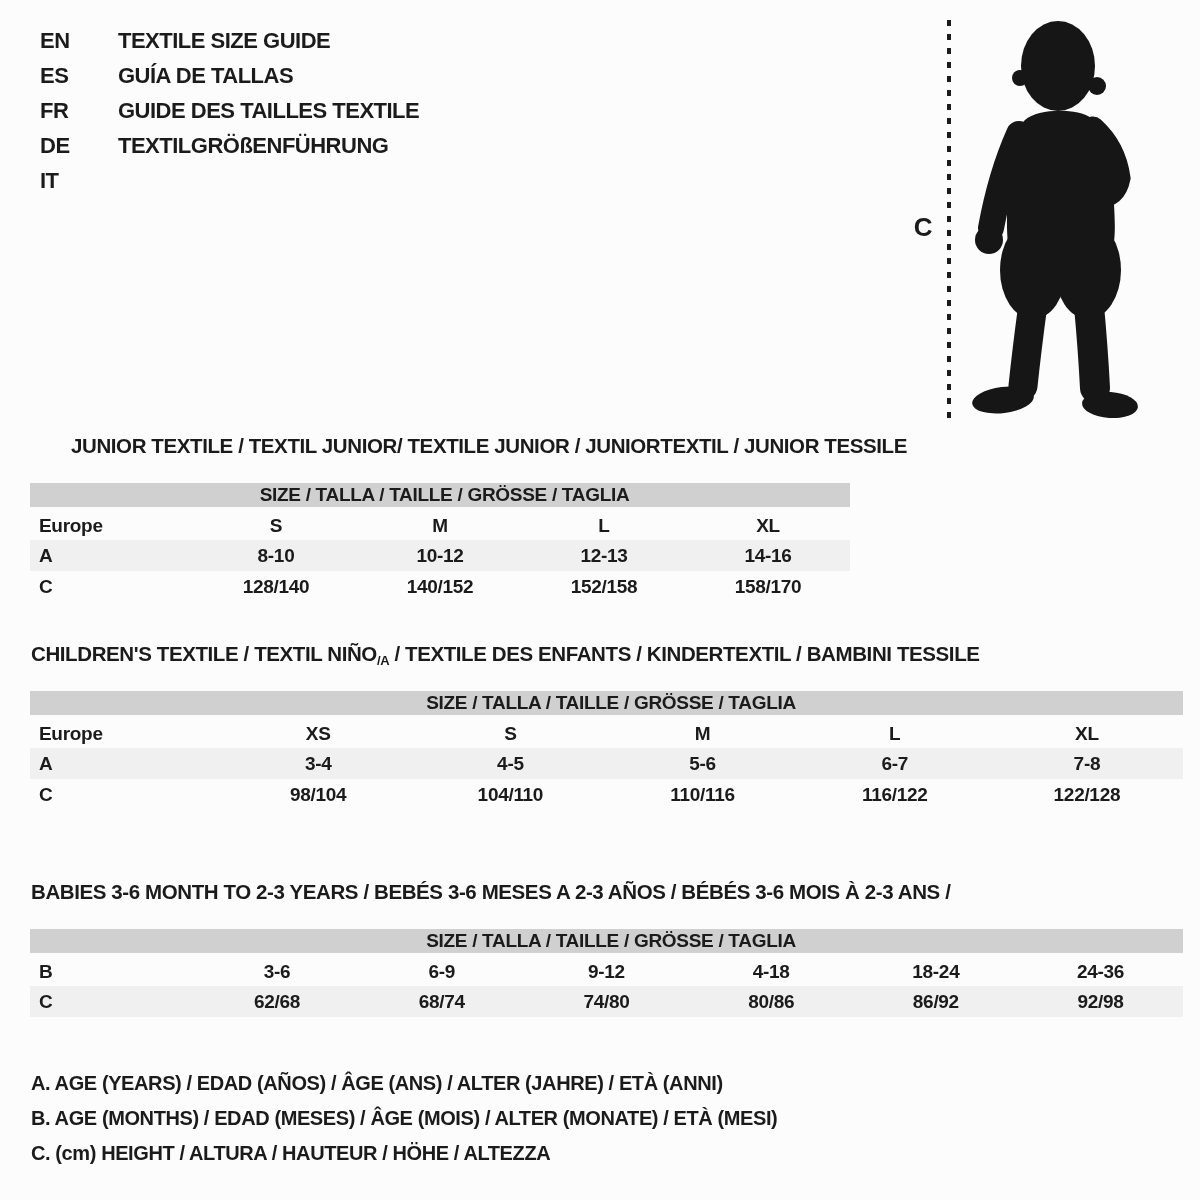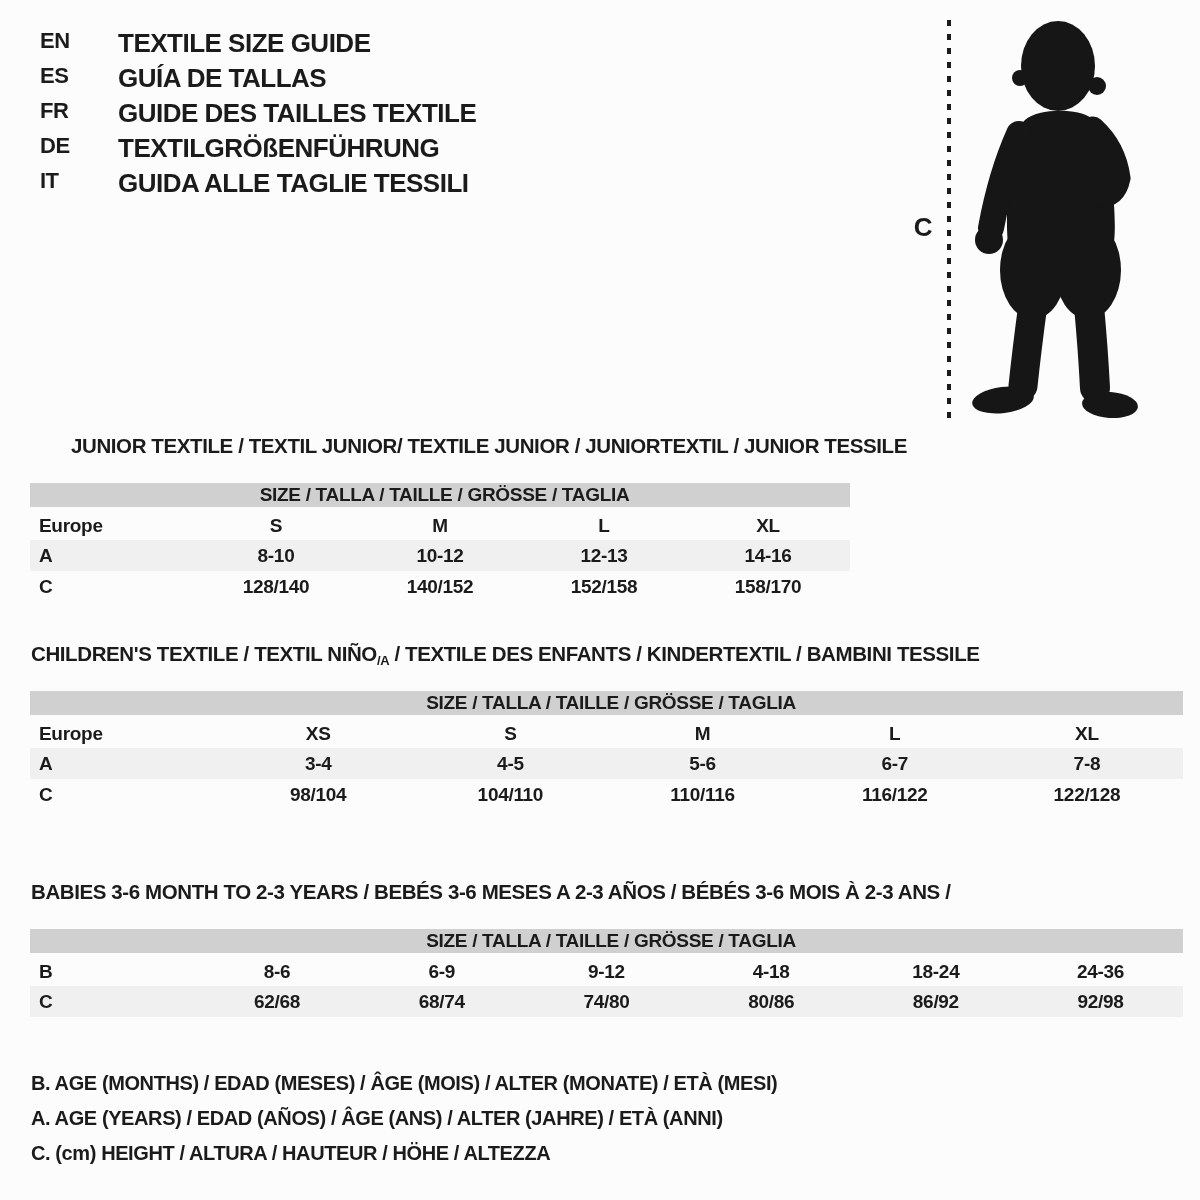--- a/index.html
+++ b/index.html
@@ -15,21 +15,21 @@
     width:1200px;height:1200px;
     background:var(--background);
     font-family:"Liberation Sans","DejaVu Sans",sans-serif;
     color:var(--text);
     overflow:hidden;
   }
   
   .lang-block{position:absolute;left:40px;top:28px;}
   .lang-row{display:flex;height:35px;}
   .lang-code{width:78px;font-weight:bold;font-size:22px;letter-spacing:-0.5px;}
-  .lang-label{font-weight:bold;font-size:26px;letter-spacing:-0.5px;}
+  .lang-label{font-weight:bold;font-size:22px;letter-spacing:-0.5px;}
   
   .figure{position:absolute;left:900px;top:0;width:260px;height:440px;}
   .dash-line{
     position:absolute;left:47px;top:20px;width:4px;height:398px;
     background:repeating-linear-gradient(to bottom,var(--text) 0 6px,transparent 6px 14px);
   }
   .figure-label{
     position:absolute;left:8px;top:212px;width:30px;
     font-weight:bold;font-size:26px;text-align:center;letter-spacing:-0.5px;
   }
@@ -78,21 +78,20 @@
     <div class="lang-row">
       <span class="lang-code">FR</span>
       <span class="lang-label">GUIDE DES TAILLES TEXTILE</span>
     </div>
     <div class="lang-row">
       <span class="lang-code">DE</span>
       <span class="lang-label">TEXTILGRÖßENFÜHRUNG</span>
     </div>
     <div class="lang-row">
       <span class="lang-code">IT</span>
-      <span class="lang-label">GUIDA ALLE TAGLIE TESSILI</span>
     </div>
   </div>
 
   <div class="figure">
     <div class="figure-label">C</div>
     <div class="dash-line"></div>
     <svg class="figure-svg" width="180" height="406" viewBox="0 0 180 406">
       <g fill="#161616" stroke="none">
 
         <ellipse cx="95" cy="52" rx="37" ry="45"></ellipse>
@@ -189,38 +188,38 @@
 
   <div class="section-title" style="top:880px;">BABIES 3-6 MONTH TO 2-3 YEARS / BEBÉS 3-6 MESES A 2-3 AÑOS / BÉBÉS 3-6 MOIS À 2-3 ANS /</div>
 
   <table class="size-table" style="top:929px;width:1153px;">
     <tbody>
         <tr>
       <td class="bar" colspan="7">SIZE / TALLA / TAILLE / GRÖSSE / TAGLIA</td>
     </tr>
     <tr>
       <td class="first">B</td>
-      <td>8-6</td>
+      <td>3-6</td>
       <td>6-9</td>
       <td>9-12</td>
       <td>4-18</td>
       <td>18-24</td>
       <td>24-36</td>
     </tr>
     <tr class="shaded">
       <td class="first">C</td>
       <td>62/68</td>
       <td>68/74</td>
       <td>74/80</td>
       <td>80/86</td>
       <td>86/92</td>
       <td>92/98</td>
     </tr>
   </tbody>
     </table>
 
   <div class="legend">
+    <div class="legend-line">A. AGE (YEARS) / EDAD (AÑOS) / ÂGE (ANS) / ALTER (JAHRE) / ETÀ (ANNI)</div>
     <div class="legend-line">B. AGE (MONTHS) / EDAD (MESES) / ÂGE (MOIS) / ALTER (MONATE) / ETÀ (MESI)</div>
-    <div class="legend-line">A. AGE (YEARS) / EDAD (AÑOS) / ÂGE (ANS) / ALTER (JAHRE) / ETÀ (ANNI)</div>
     <div class="legend-line">C. (cm) HEIGHT / ALTURA / HAUTEUR / HÖHE / ALTEZZA</div>
   </div>
 
 </div>
 
 </body></html>

